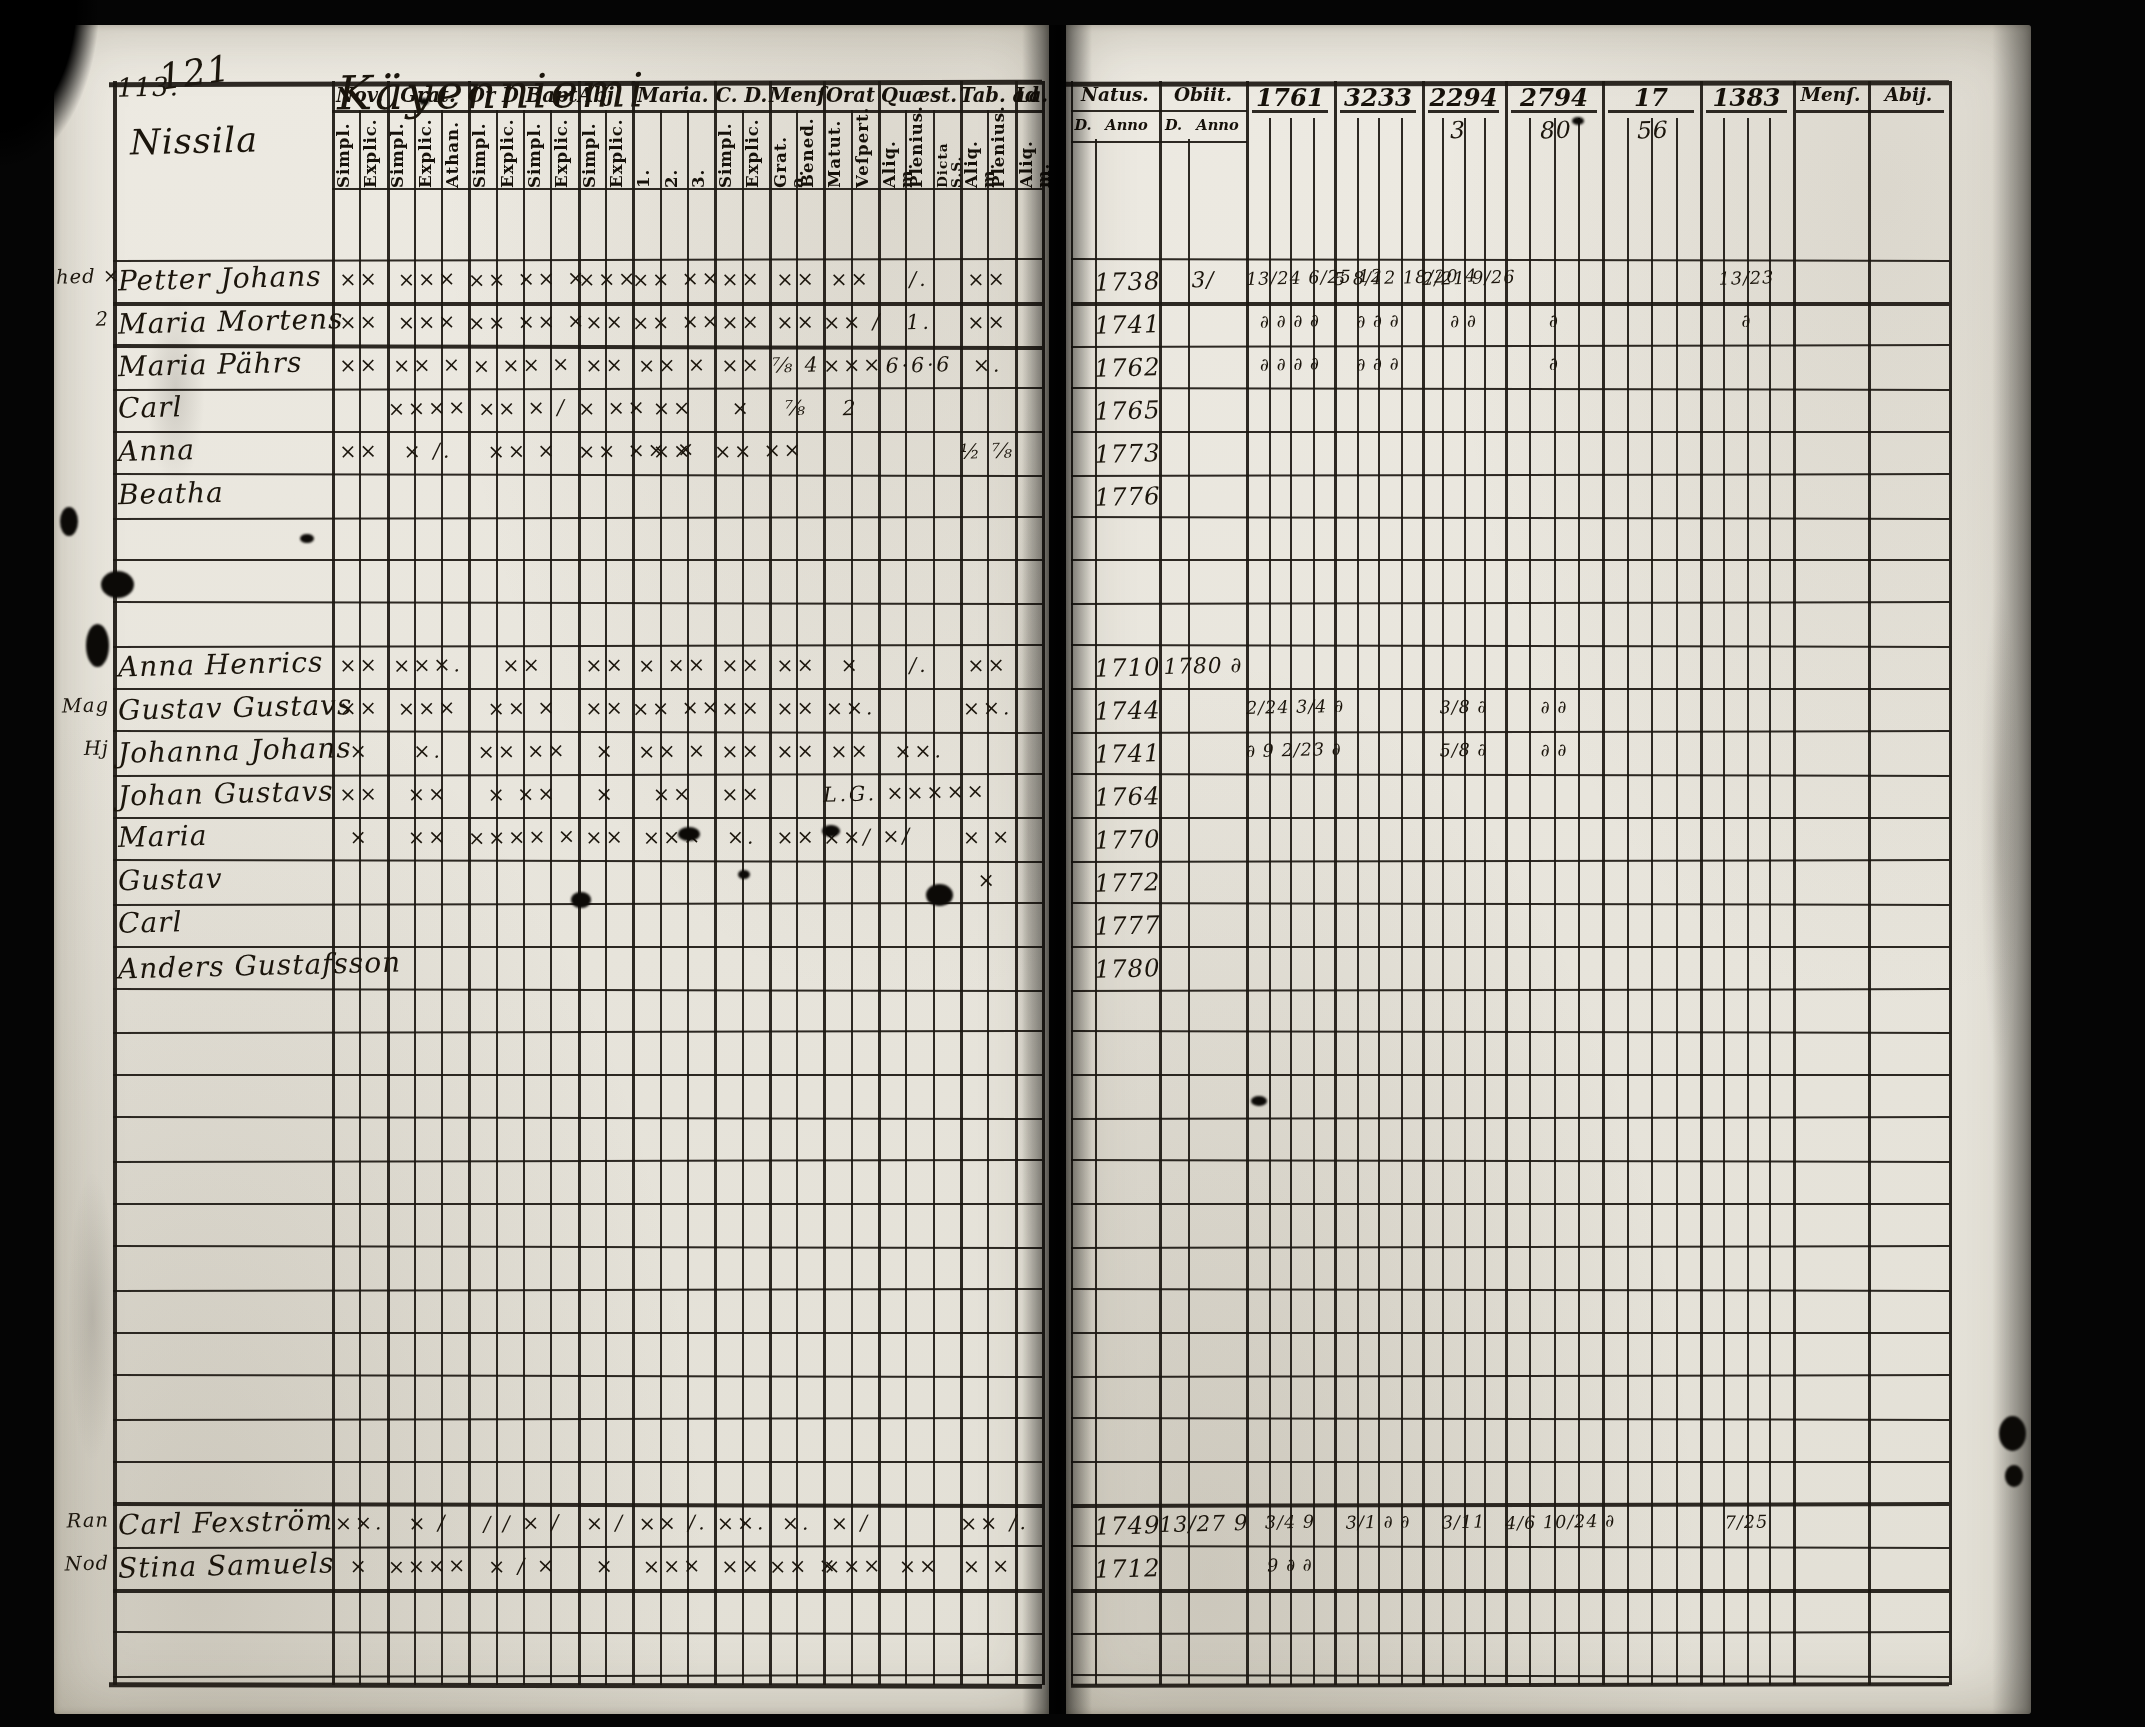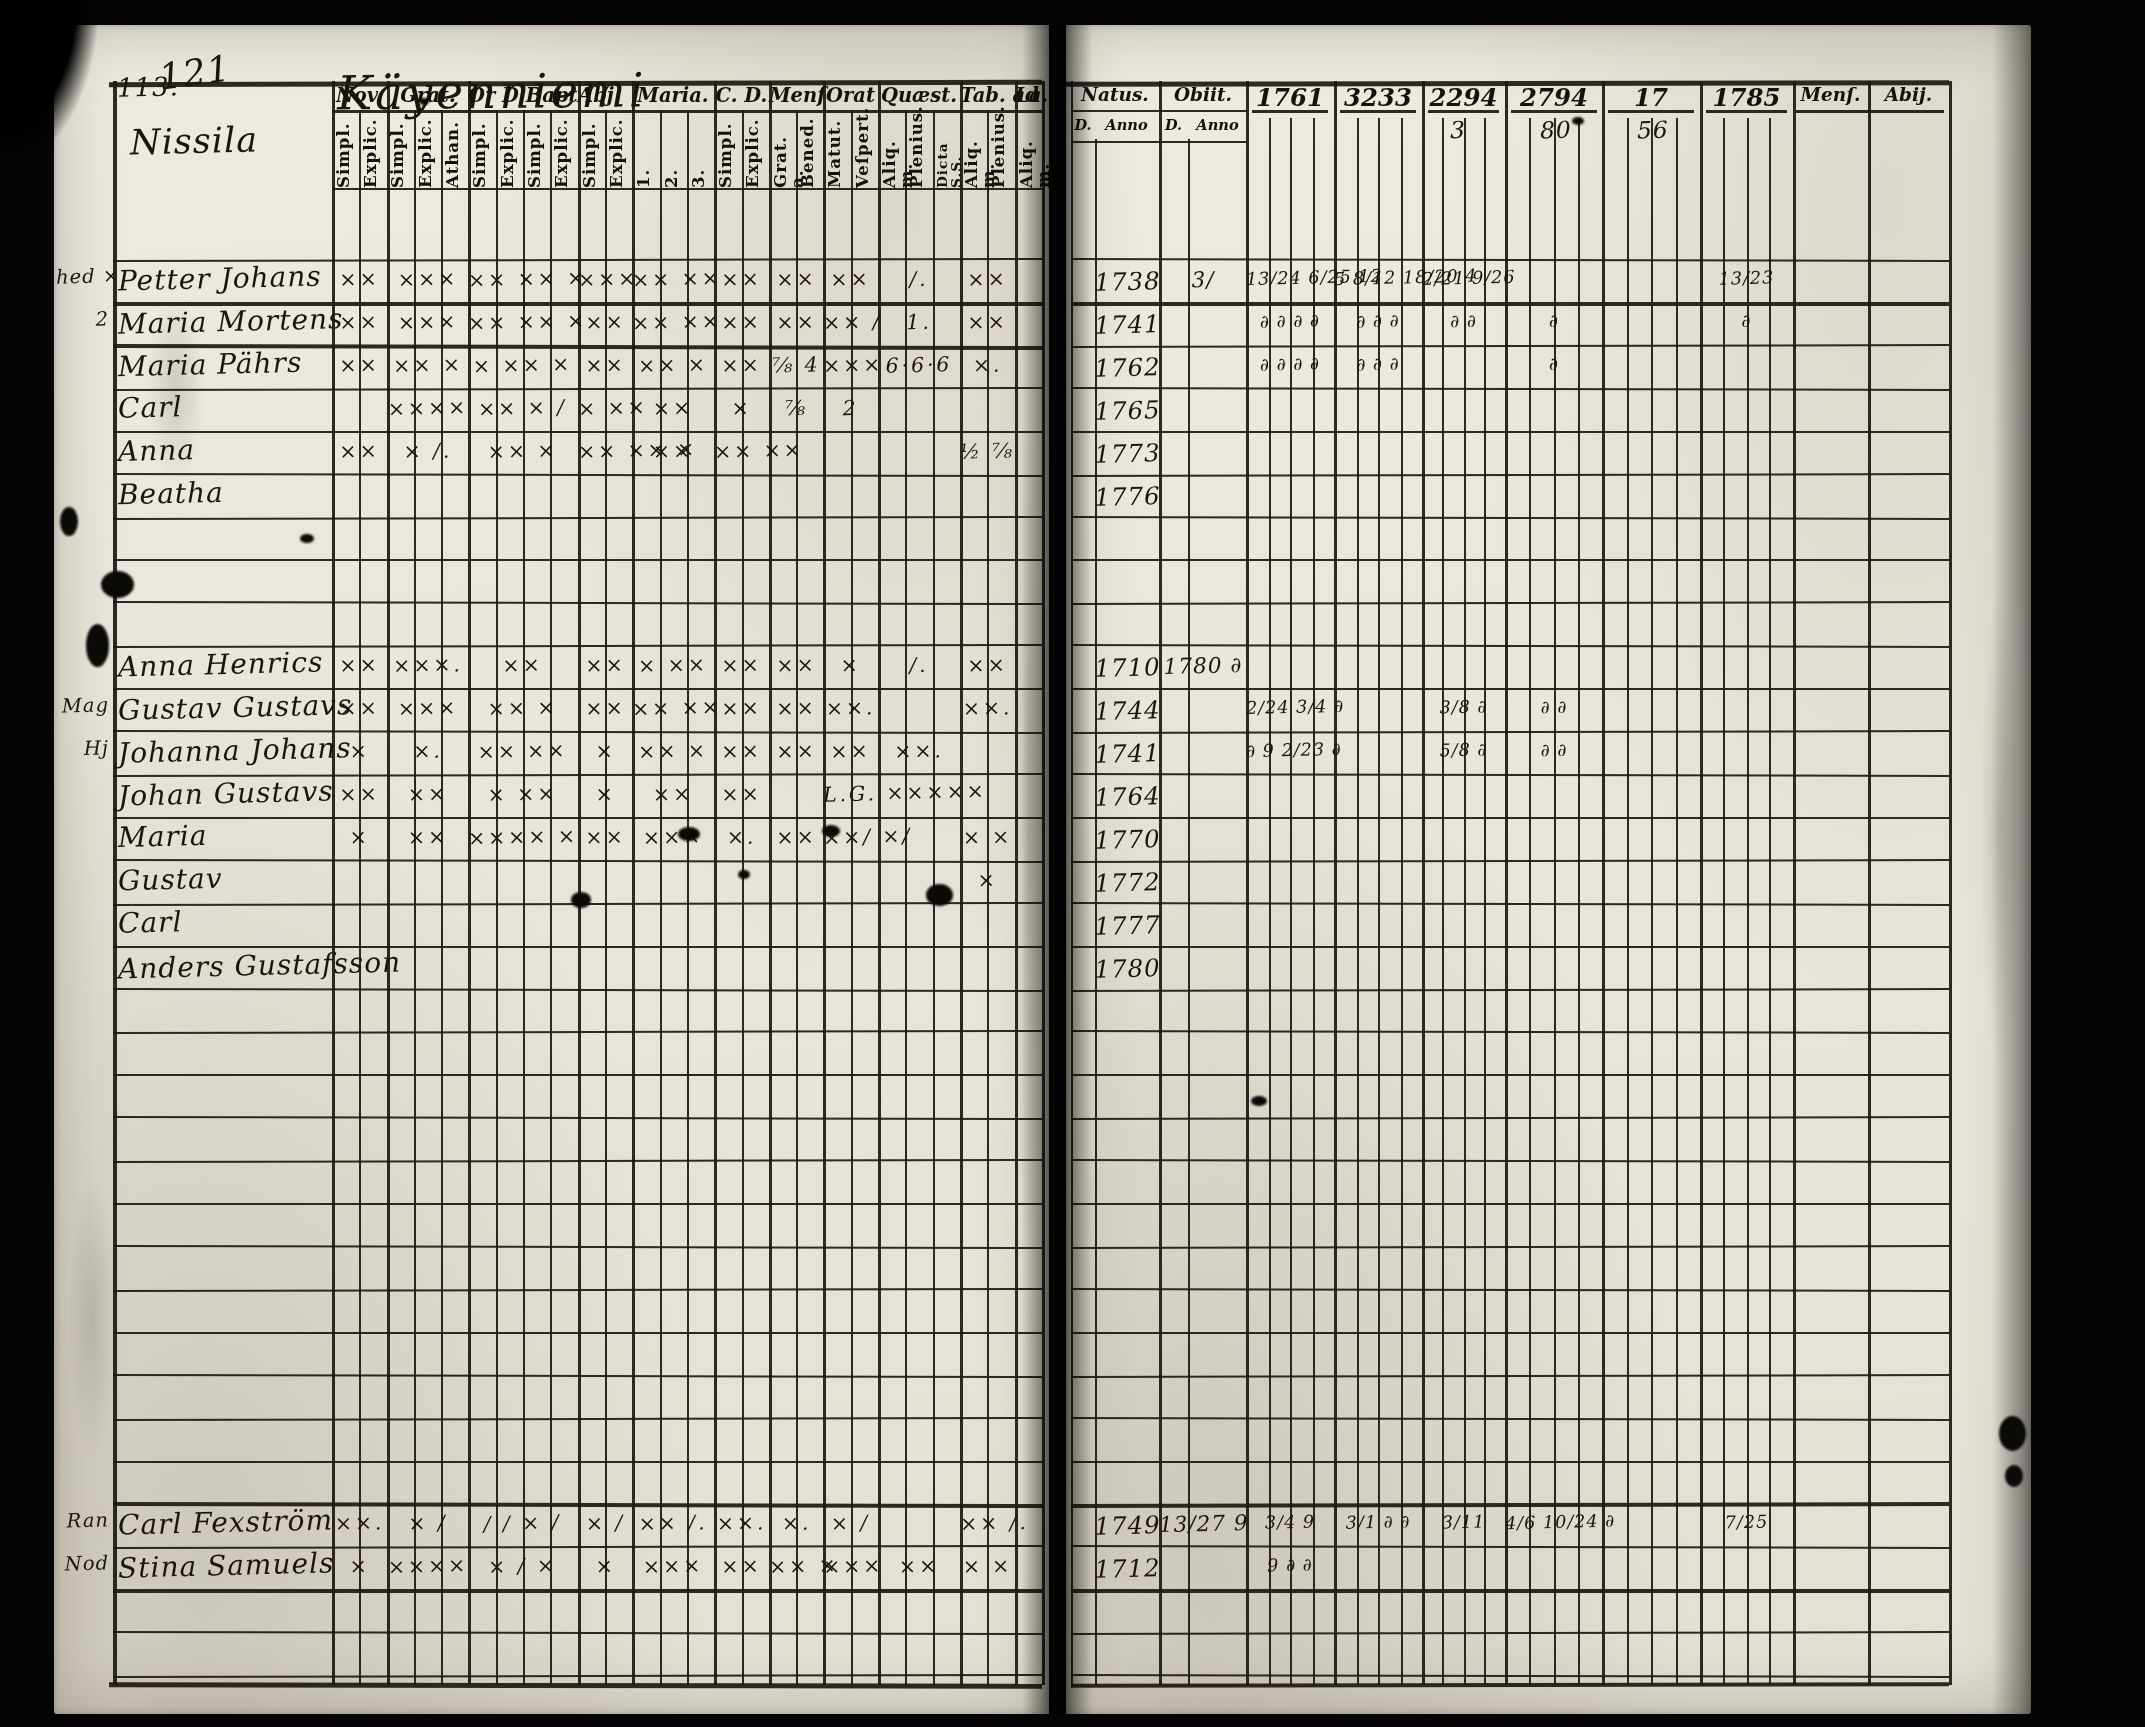--- a/index.html
+++ b/index.html
@@ -347,21 +347,21 @@
       <div class="vl" style="position: absolute; left: 488px; top: 93px; width: 2px; height: 1567px;"></div>
       <div class="vl" style="position: absolute; left: 512px; top: 93px; width: 2px; height: 1567px;"></div>
       <div class="vl" style="position: absolute; left: 536px; top: 56px; width: 2.9px; height: 1604px;"></div>
       <div class="print" style="position: absolute; left: 536px; top: 58px; width: 98px; text-align: center; font-size: 24.4px;">17</div>
       <div class="hl" style="position: absolute; left: 542px; top: 85px; width: 86px; height: 2.9px; transform: rotate(0deg);"></div>
       <div class="hand" style="position: absolute; left: 571px; top: 91px; font-size: 23.4px;">56</div>
       <div class="vl" style="position: absolute; left: 561px; top: 93px; width: 2px; height: 1567px;"></div>
       <div class="vl" style="position: absolute; left: 585px; top: 93px; width: 2px; height: 1567px;"></div>
       <div class="vl" style="position: absolute; left: 610px; top: 93px; width: 2px; height: 1567px;"></div>
       <div class="vl" style="position: absolute; left: 634px; top: 56px; width: 2.9px; height: 1604px;"></div>
-      <div class="print" style="position: absolute; left: 634px; top: 58px; width: 93px; text-align: center; font-size: 24.4px;">1785</div>
+      <div class="print" style="position: absolute; left: 634px; top: 58px; width: 93px; text-align: center; font-size: 24.4px;">1383</div>
       <div class="hl" style="position: absolute; left: 640px; top: 85px; width: 81px; height: 2.9px; transform: rotate(0deg);"></div>
       <div class="vl" style="position: absolute; left: 657px; top: 93px; width: 2px; height: 1567px;"></div>
       <div class="vl" style="position: absolute; left: 681px; top: 93px; width: 2px; height: 1567px;"></div>
       <div class="vl" style="position: absolute; left: 703px; top: 93px; width: 2px; height: 1567px;"></div>
       <div class="vl" style="position: absolute; left: 727px; top: 56px; width: 2.9px; height: 1604px;"></div>
       <div class="vl" style="position: absolute; left: 802px; top: 56px; width: 2.9px; height: 1604px;"></div>
       <div class="vl" style="position: absolute; left: 883px; top: 56px; width: 2.9px; height: 1604px;"></div>
       <div class="print" style="position: absolute; left: 727px; top: 59px; width: 75px; text-align: center; font-size: 18.5px;">Menſ.</div>
       <div class="print" style="position: absolute; left: 802px; top: 59px; width: 81px; text-align: center; font-size: 18.5px;">Abij.</div>
       <div class="hl" style="position: absolute; left: 730px; top: 85px; width: 148px; height: 2.9px; transform: rotate(0deg);"></div>

